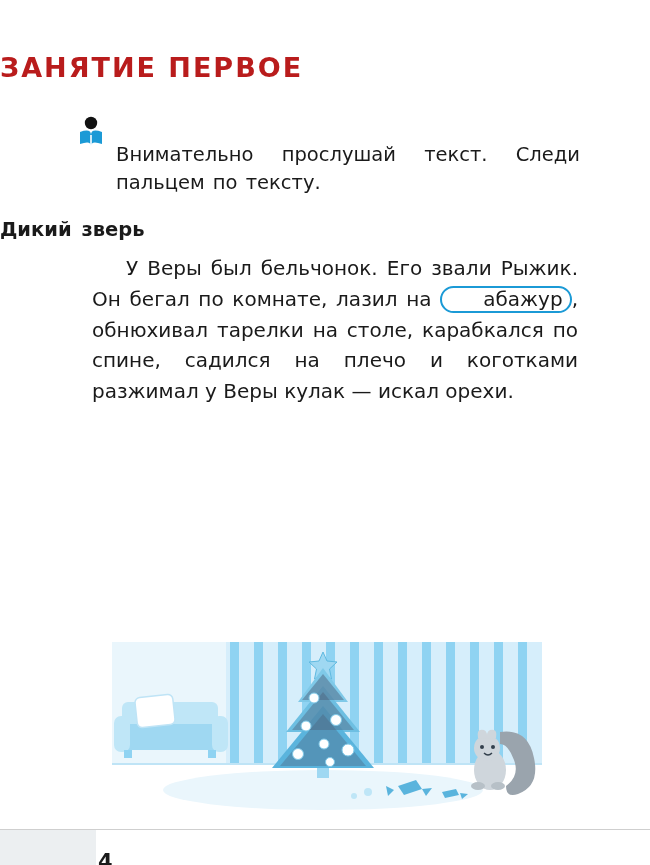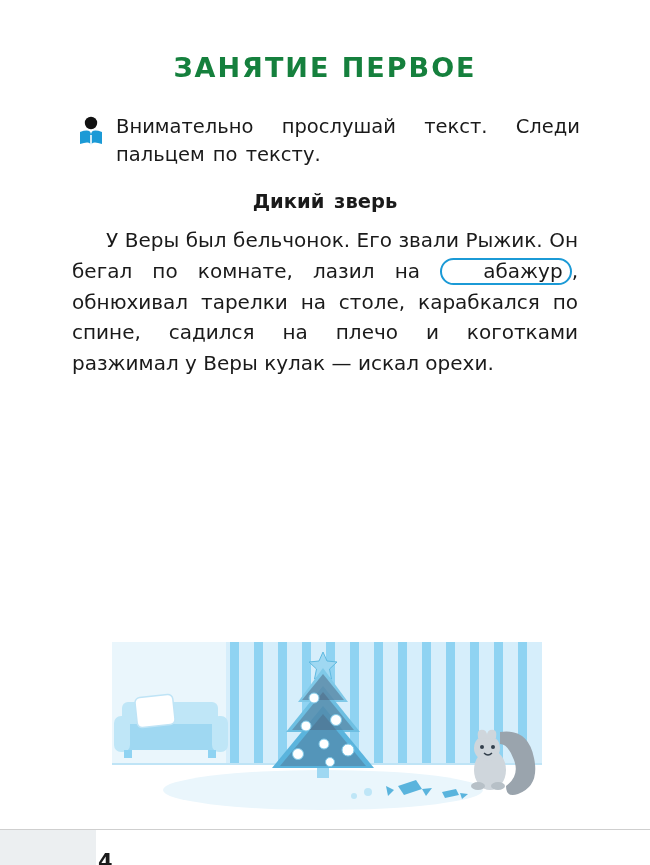--- a/index.html
+++ b/index.html
@@ -15,22 +15,22 @@
     overflow: hidden;
     position: relative;
   }
   .page {
     position: relative;
     width: 650px;
     height: 865px;
     box-sizing: border-box;
   }
   .title {
-    text-align: center;
-    color: #15803d;
+    text-align: left;
+    color: #b91c1c;
     font-weight: bold;
     font-size: 27px;
     letter-spacing: 2px;
     margin: 52px 0 8px 0;
     font-family: "DejaVu Sans", sans-serif;
   }
   .instruction-row {
     display: flex;
     align-items: flex-start;
     margin: 30px 70px 0 72px;
@@ -41,36 +41,37 @@
     height: 36px;
     margin-right: 6px;
     margin-top: 2px;
   }
   .instruction-text {
     font-size: 19.5px;
     line-height: 1.42;
     text-align: justify;
     word-spacing: 2px;
     flex: 1 1 auto;
+    margin-top: 28px;
   }
   .author {
     text-align: right;
     margin: 24px 72px 0 0;
     font-size: 19.5px;
     word-spacing: 3px;
   }
   .story-title {
-    text-align: center;
+    text-align: left;
     font-weight: bold;
     font-size: 19.5px;
     margin: 22px 0 0 0;
     word-spacing: 3px;
   }
   .body-text {
-    margin: 12px 72px 0 72px;
+    margin: 12px 72px 0 92px;
     font-size: 20px;
     line-height: 1.53;
     text-align: justify;
   }
   .body-text p {
     margin: 0;
     text-indent: 34px;
     text-align: justify;
   }
   .circled {

